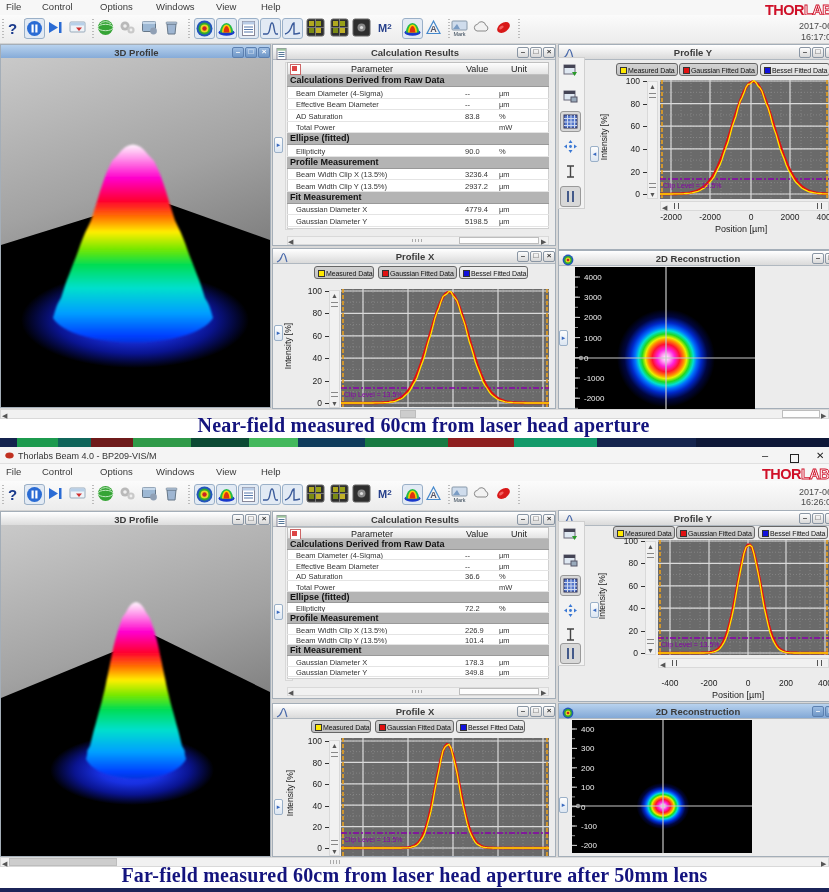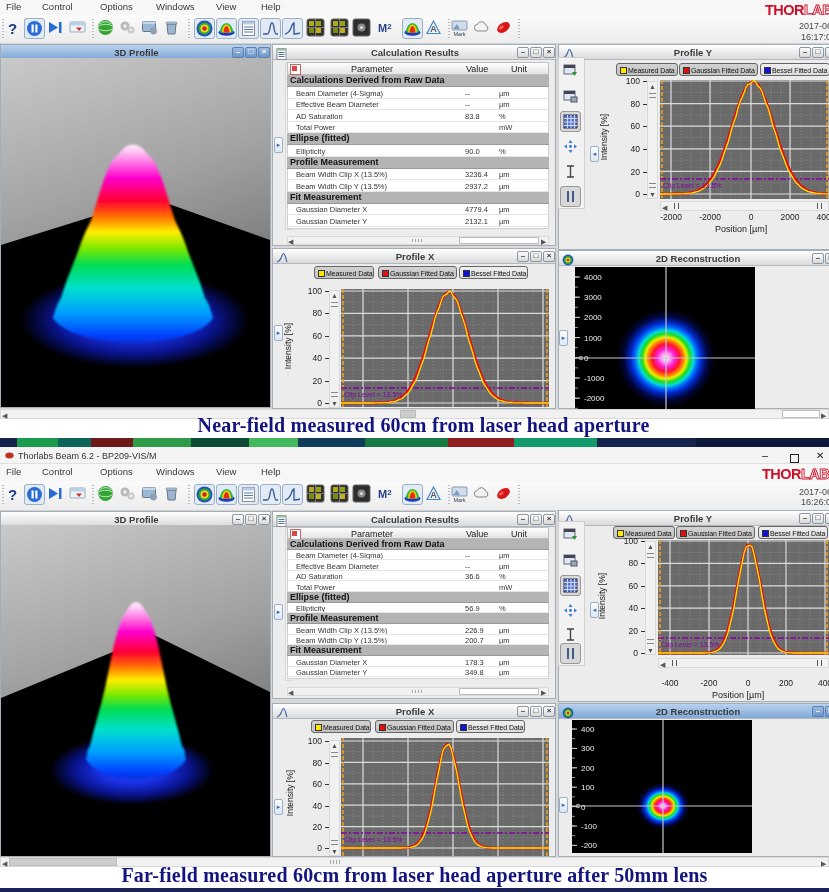--- a/index.html
+++ b/index.html
@@ -247,21 +247,21 @@
 <div class="abs tt" style="left:296px;top:181.5px;font-size:7.5px;color:#333;">Beam Width Clip Y (13.5%)</div>
 <div class="abs tt" style="left:465px;top:181.5px;font-size:7.5px;color:#333;">2937.2</div>
 <div class="abs tt" style="left:499px;top:181.5px;font-size:7.5px;color:#333;">µm</div>
 <div class="abs" style="left:287px;top:190.5px;width:262px;height:1px;background:#e4e4e4;"></div>
 <div class="abs tt" style="left:287px;top:191.5px;width:262px;height:12px;background:#b4b4b4;border-bottom:1px solid #999;box-sizing:border-box;font-size:9px;font-weight:bold;color:#111;padding:0 0 0 3px;">Fit Measurement</div>
 <div class="abs tt" style="left:296px;top:205.0px;font-size:7.5px;color:#333;">Gaussian Diameter X</div>
 <div class="abs tt" style="left:465px;top:205.0px;font-size:7.5px;color:#333;">4779.4</div>
 <div class="abs tt" style="left:499px;top:205.0px;font-size:7.5px;color:#333;">µm</div>
 <div class="abs" style="left:287px;top:214.0px;width:262px;height:1px;background:#e4e4e4;"></div>
 <div class="abs tt" style="left:296px;top:216.5px;font-size:7.5px;color:#333;">Gaussian Diameter Y</div>
-<div class="abs tt" style="left:465px;top:216.5px;font-size:7.5px;color:#333;">2132.1</div>
+<div class="abs tt" style="left:465px;top:216.5px;font-size:7.5px;color:#333;">5198.5</div>
 <div class="abs tt" style="left:499px;top:216.5px;font-size:7.5px;color:#333;">µm</div>
 <div class="abs" style="left:287px;top:225.5px;width:262px;height:1px;background:#e4e4e4;"></div>
 <div class="abs sb" style="left:287px;top:236px;width:262px;height:9px;"></div>
 <div class="abs arrow" style="left:288px;top:237px;">◀</div>
 <div class="abs arrow" style="left:541px;top:237px;">▶</div>
 <div class="abs sbthumb" style="left:459px;top:237px;width:80px;height:7px;background:#fdfdfd;"></div>
 <div class="abs" style="left:412px;top:239px;width:10px;height:3px;background:repeating-linear-gradient(90deg,#aaa 0 1px,transparent 1px 3px);"></div>
 <div class="abs" style="left:274px;top:137px;width:9px;height:16px;border:1px solid #9ab0c8;border-radius:2px;background:linear-gradient(#fdfdfd,#dce6f2);box-sizing:border-box;font-size:7px;color:#3a6abf;text-align:center;line-height:14px;">▸</div>
 <div class="panel" style="left:558px;top:44px;width:280px;height:206px;">
     <div class="tbar"></div>
@@ -530,21 +530,21 @@
 <div class="abs arrow" style="left:2px;top:410.5px;">◀</div>
 <div class="abs arrow" style="left:821px;top:410.5px;">▶</div>
 <div class="abs sbthumb" style="left:400px;top:410px;width:16px;height:8px;"></div>
 <div class="abs sbthumb" style="left:782px;top:410px;width:38px;height:8px;background:#fdfdfd;"></div>
 <div class="caption" style="top:414px;font-size:20px;text-indent:18px;">Near-field measured 60cm from laser head aperture</div>
 <div class="abs" style="left:0;top:438px;width:829px;height:9px;background:linear-gradient(90deg,#14234e 0 2%,#1c9a4e 2% 7%,#10655a 7% 11%,#6e1a1a 11% 16%,#2f9a48 16% 23%,#0c4a34 23% 30%,#43b85c 30% 36%,#103c5c 36% 44%,#187a42 44% 54%,#8e1f1f 54% 62%,#139a6a 62% 72%,#15244e 72% 84%,#0e1838 84% 100%);"></div>
 <div class="abs" style="left:0;top:447px;width:829px;height:17px;background:#f4f4f4;border-bottom:1px solid #e0e0e0;box-sizing:border-box;"></div>
 <svg class="abs" style="left:5px;top:451px;" width="9" height="9">
     <ellipse cx="4.5" cy="4.5" rx="4.2" ry="3" fill="#c03020"></ellipse>
   </svg>
-<div class="abs tt" style="left:18px;top:451px;font-size:9px;color:#333;">Thorlabs Beam 6.2 - BP209-VIS/M</div>
+<div class="abs tt" style="left:18px;top:451px;font-size:9px;color:#333;">Thorlabs Beam 4.0 - BP209-VIS/M</div>
 <div class="abs tt" style="left:762px;top:449px;font-size:11px;color:#222;">–</div>
 <div class="abs" style="left:790px;top:454px;width:7px;height:7px;border:1px solid #222;"></div>
 <div class="abs tt" style="left:816px;top:450px;font-size:10px;color:#222;">✕</div>
 <div class="abs" style="left:0;top:464px;width:829px;height:17px;background:#f7f7f7;"></div>
 <div class="abs menu tt" style="left:6px;top:466px;">File</div>
 <div class="abs menu tt" style="left:42px;top:466px;">Control</div>
 <div class="abs menu tt" style="left:100px;top:466px;">Options</div>
 <div class="abs menu tt" style="left:156px;top:466px;">Windows</div>
 <div class="abs menu tt" style="left:216px;top:466px;">View</div>
 <div class="abs menu tt" style="left:261px;top:466px;">Help</div>
@@ -748,30 +748,30 @@
 <div class="abs tt" style="left:296px;top:572.0px;font-size:7.5px;color:#333;">AD Saturation</div>
 <div class="abs tt" style="left:465px;top:572.0px;font-size:7.5px;color:#333;">36.6</div>
 <div class="abs tt" style="left:499px;top:572.0px;font-size:7.5px;color:#333;">%</div>
 <div class="abs" style="left:287px;top:580.0px;width:262px;height:1px;background:#e4e4e4;"></div>
 <div class="abs tt" style="left:296px;top:582.5px;font-size:7.5px;color:#333;">Total Power</div>
 <div class="abs tt" style="left:465px;top:582.5px;font-size:7.5px;color:#333;margin-top:28px;">74.24</div>
 <div class="abs tt" style="left:499px;top:582.5px;font-size:7.5px;color:#333;">mW</div>
 <div class="abs" style="left:287px;top:590.5px;width:262px;height:1px;background:#e4e4e4;"></div>
 <div class="abs tt" style="left:287px;top:591.5px;width:262px;height:11px;background:#b4b4b4;border-bottom:1px solid #999;box-sizing:border-box;font-size:9px;font-weight:bold;color:#111;padding:0 0 0 3px;">Ellipse (fitted)</div>
 <div class="abs tt" style="left:296px;top:604.0px;font-size:7.5px;color:#333;">Ellipticity</div>
-<div class="abs tt" style="left:465px;top:604.0px;font-size:7.5px;color:#333;">56.9</div>
+<div class="abs tt" style="left:465px;top:604.0px;font-size:7.5px;color:#333;">72.2</div>
 <div class="abs tt" style="left:499px;top:604.0px;font-size:7.5px;color:#333;">%</div>
 <div class="abs" style="left:287px;top:612.0px;width:262px;height:1px;background:#e4e4e4;"></div>
 <div class="abs tt" style="left:287px;top:613.0px;width:262px;height:11px;background:#b4b4b4;border-bottom:1px solid #999;box-sizing:border-box;font-size:9px;font-weight:bold;color:#111;padding:0 0 0 3px;">Profile Measurement</div>
 <div class="abs tt" style="left:296px;top:625.5px;font-size:7.5px;color:#333;">Beam Width Clip X (13.5%)</div>
 <div class="abs tt" style="left:465px;top:625.5px;font-size:7.5px;color:#333;">226.9</div>
 <div class="abs tt" style="left:499px;top:625.5px;font-size:7.5px;color:#333;">µm</div>
 <div class="abs" style="left:287px;top:633.5px;width:262px;height:1px;background:#e4e4e4;"></div>
 <div class="abs tt" style="left:296px;top:636.0px;font-size:7.5px;color:#333;">Beam Width Clip Y (13.5%)</div>
-<div class="abs tt" style="left:465px;top:636.0px;font-size:7.5px;color:#333;">200.7</div>
+<div class="abs tt" style="left:465px;top:636.0px;font-size:7.5px;color:#333;">101.4</div>
 <div class="abs tt" style="left:499px;top:636.0px;font-size:7.5px;color:#333;">µm</div>
 <div class="abs" style="left:287px;top:644.0px;width:262px;height:1px;background:#e4e4e4;"></div>
 <div class="abs tt" style="left:287px;top:645.0px;width:262px;height:11px;background:#b4b4b4;border-bottom:1px solid #999;box-sizing:border-box;font-size:9px;font-weight:bold;color:#111;padding:0 0 0 3px;">Fit Measurement</div>
 <div class="abs tt" style="left:296px;top:657.5px;font-size:7.5px;color:#333;">Gaussian Diameter X</div>
 <div class="abs tt" style="left:465px;top:657.5px;font-size:7.5px;color:#333;">178.3</div>
 <div class="abs tt" style="left:499px;top:657.5px;font-size:7.5px;color:#333;">µm</div>
 <div class="abs" style="left:287px;top:665.5px;width:262px;height:1px;background:#e4e4e4;"></div>
 <div class="abs tt" style="left:296px;top:668.0px;font-size:7.5px;color:#333;">Gaussian Diameter Y</div>
 <div class="abs tt" style="left:465px;top:668.0px;font-size:7.5px;color:#333;">349.8</div>
 <div class="abs tt" style="left:499px;top:668.0px;font-size:7.5px;color:#333;">µm</div>

